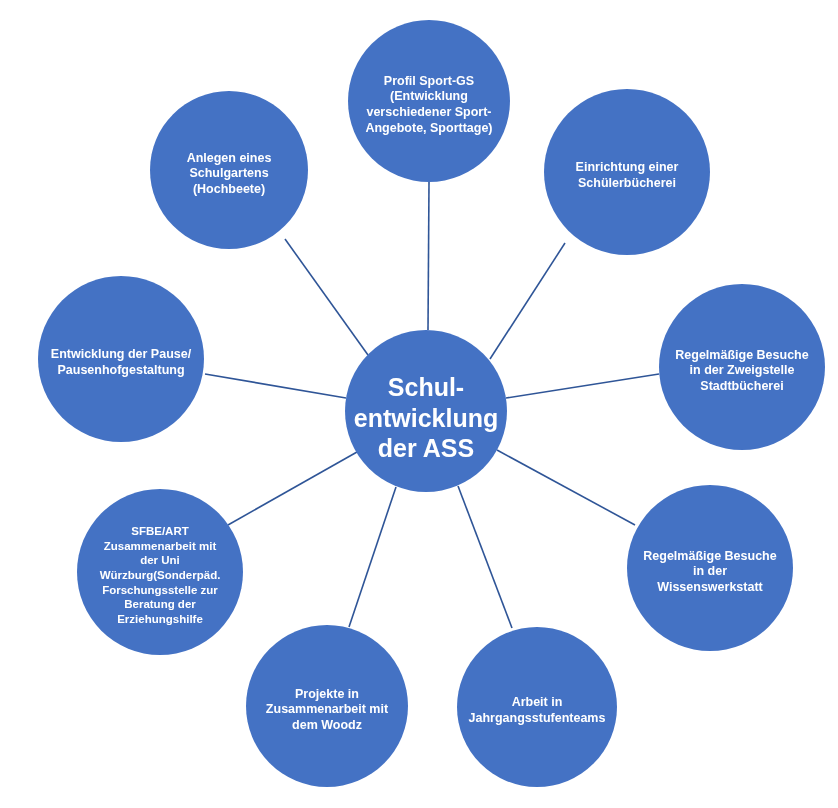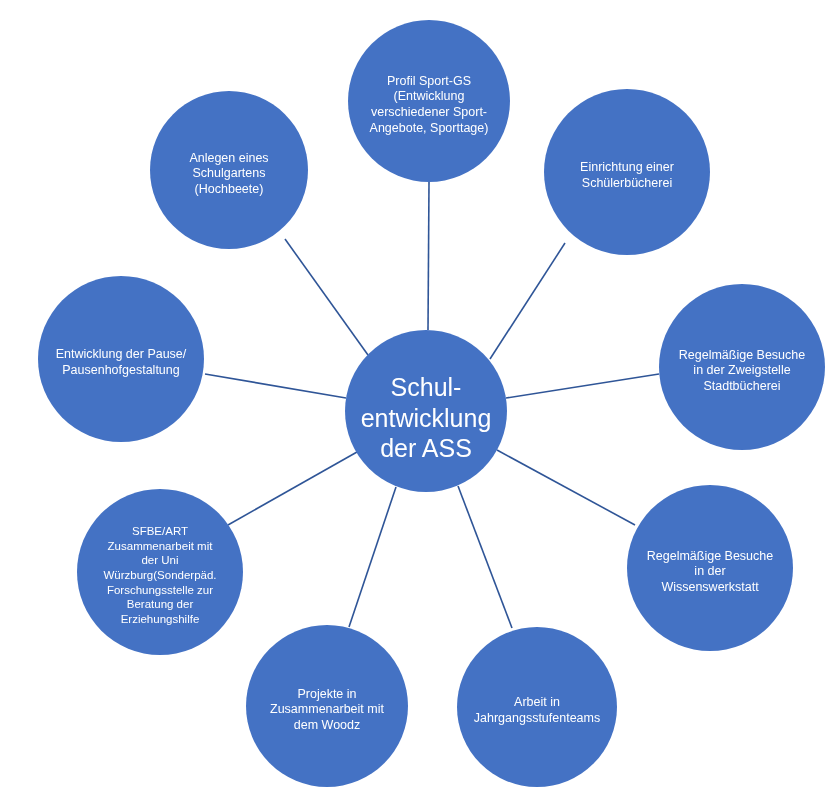--- a/index.html
+++ b/index.html
@@ -11,20 +11,21 @@
     width: 838px;
     height: 808px;
     font-family: "Liberation Sans", sans-serif;
     overflow: hidden;
   }
   #diagram-root {
     position: relative;
     width: 838px;
     height: 808px;
     background: #ffffff;
+    font-weight: bold;
   }
   svg#radial-diagram {
     display: block;
     width: 838px;
     height: 808px;
   }
   .connector-line {
     stroke: #2F5597;
     stroke-width: 1.6;
     fill: none;

